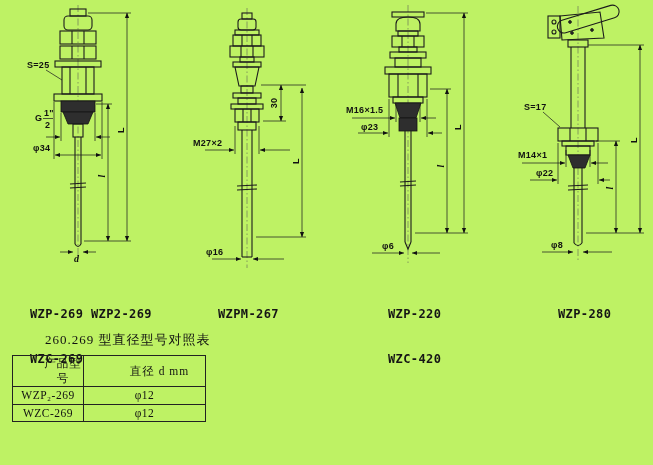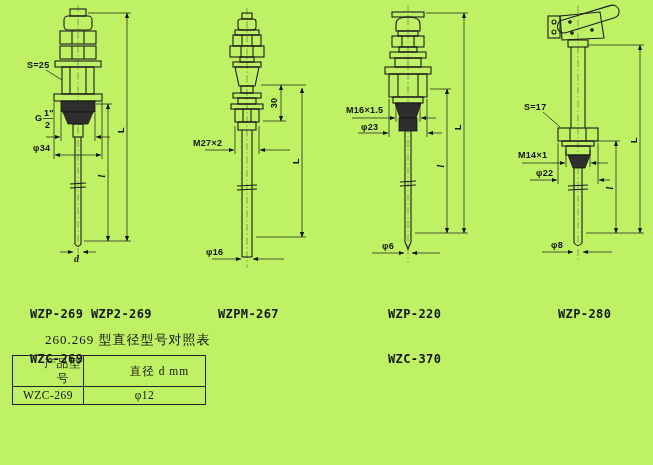--- a/index.html
+++ b/index.html
@@ -248,40 +248,44 @@
 
 <div class="models" style="left:30px;top:277px">
   <div>WZP-269 WZP2-269</div>
   <div>WZC-269</div>
 </div>
 <div class="models" style="left:218px;top:277px">
   <div>WZPM-267</div>
 </div>
 <div class="models" style="left:388px;top:277px">
   <div>WZP-220</div>
-  <div>WZC-370</div>
+  <div>WZC-420</div>
 </div>
 <div class="models" style="left:558px;top:277px">
   <div>WZP-280</div>
 </div>
 
 <div class="tbl-title">260.269 型直径型号对照表</div>
 
 <table class="cmp">
   <colgroup>
         <col class="c1">
         <col class="c2">
       </colgroup>
   <thead>
     <tr>
       <th>产品型号</th>
       <th>直径 d mm</th>
     </tr>
   </thead>
   <tbody>
     <tr>
+      <td>WZP₂-269</td>
+      <td>φ12</td>
+    </tr>
+    <tr>
       <td>WZC-269</td>
       <td>φ12</td>
     </tr>
   </tbody>
 </table>
 
 </div>
 
 </body></html>

